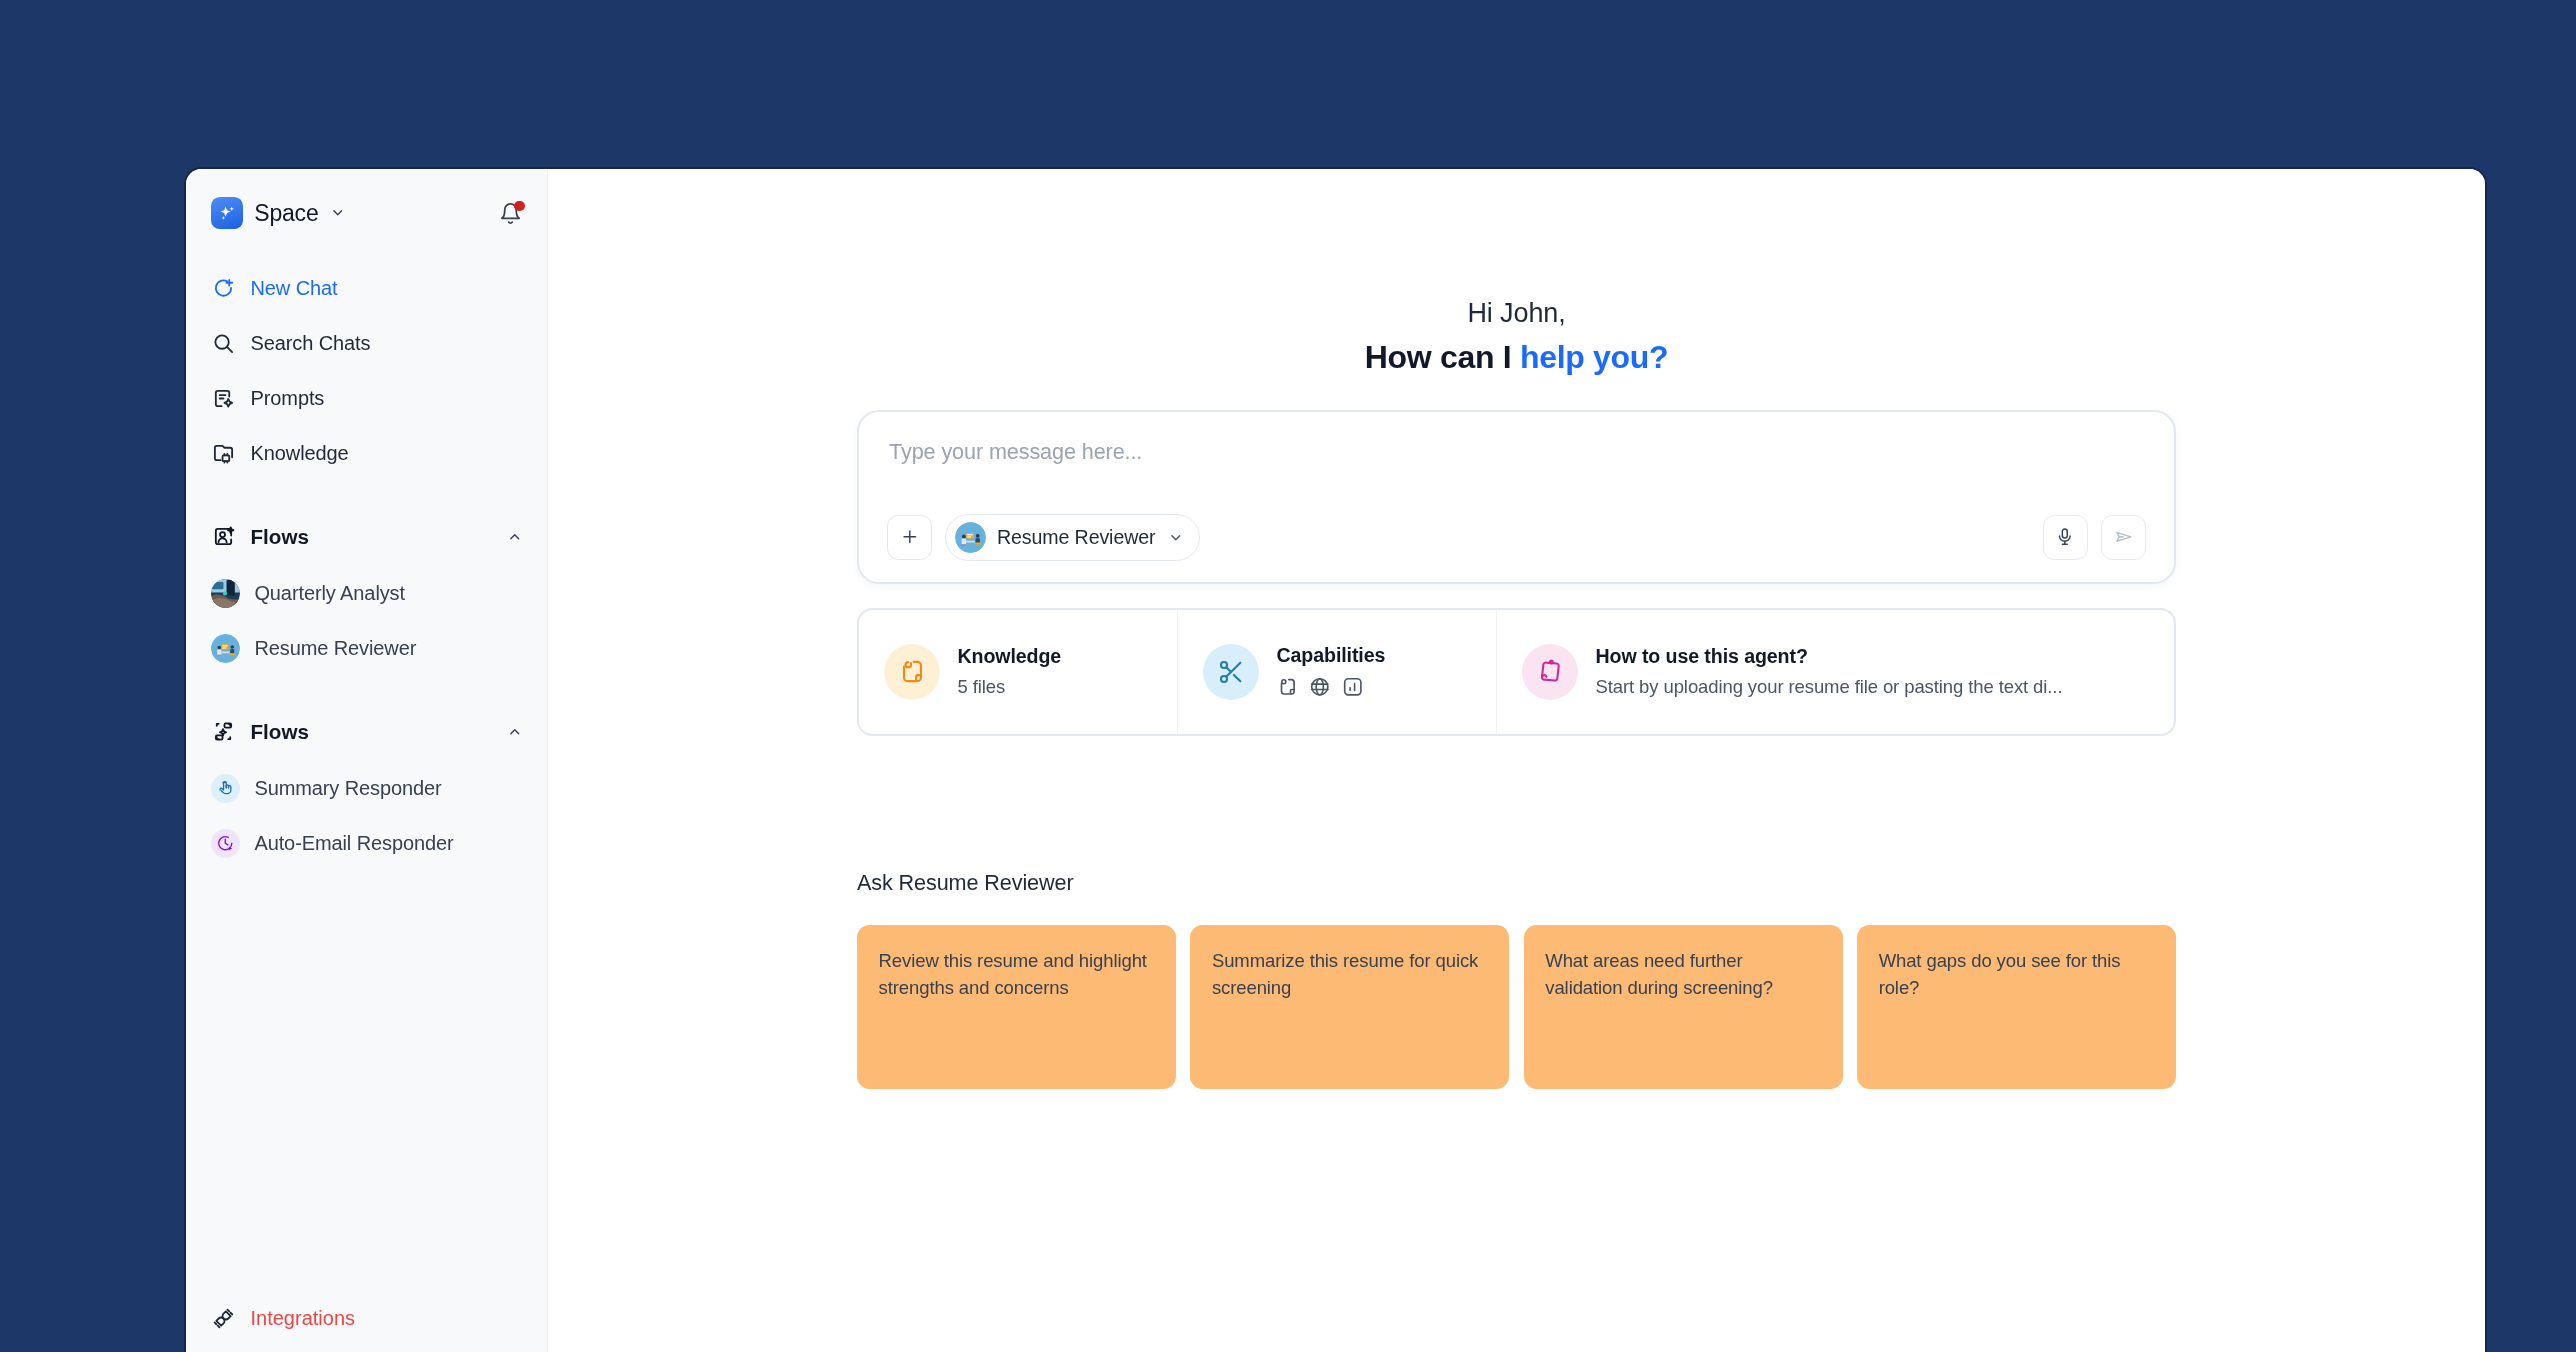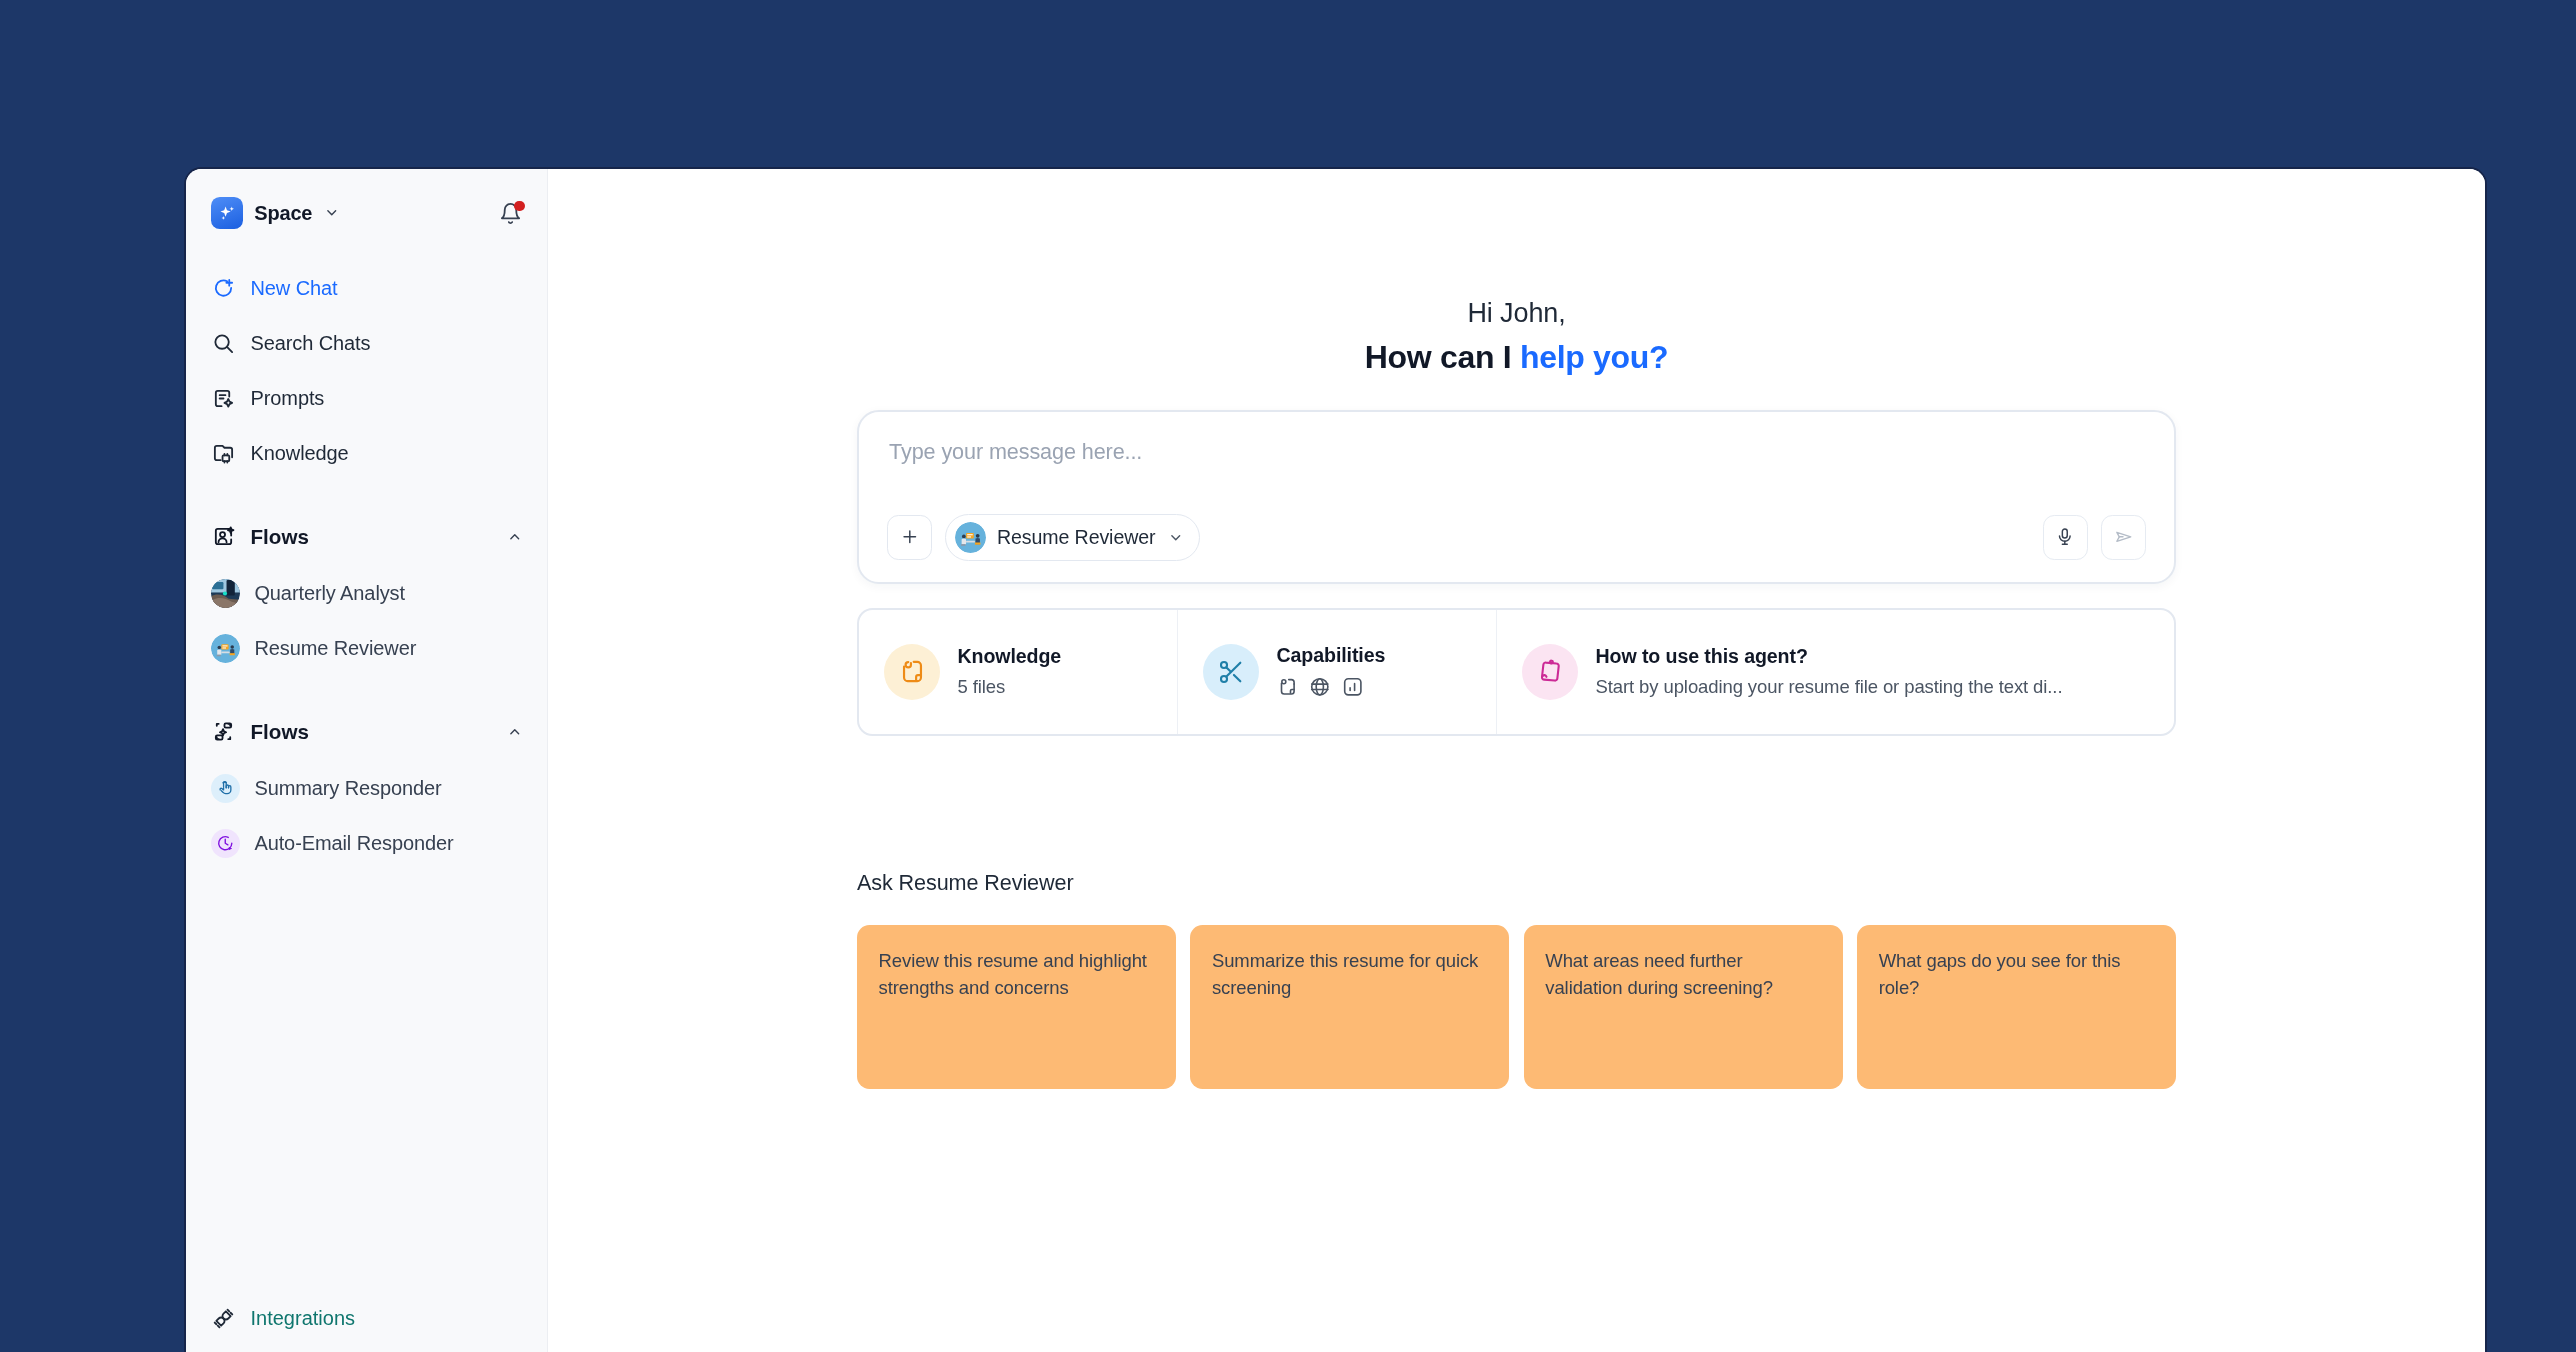--- a/index.html
+++ b/index.html
@@ -40,21 +40,21 @@
     height: 49px;
   }
   .brand-logo {
     width: 32px; height: 32px;
     border-radius: 8.8px;
     background: linear-gradient(160deg, #4f8ef7 0%, #1b5fe0 100%);
     display: flex; align-items: center; justify-content: center;
     flex: 0 0 32px;
   }
   .brand-name {
-    font-size: 20px; font-weight: 700; color: #111827;
+    font-size: 23px; font-weight: 400; color: #111827;
     margin-left: 11.3px; letter-spacing: -0.2px;
   }
   .brand-caret { margin-left: 11.3px; display: flex; align-items: center; }
   .bell-wrap { margin-left: auto; position: relative; display: flex; align-items: center;}
   .bell-dot {
     position: absolute; right: -2.6px; top: -1px;
     width: 10.8px; height: 10.8px; border-radius: 50%;
     background: #d32020;
   }
 
@@ -100,21 +100,21 @@
   }
 
   .sb-footer {
     position: absolute;
     left: 0; right: 0; bottom: 0;
     padding: 0 25px 9.3px 25px;
     display: flex; align-items: center;
     height: 57px;
   }
   .sb-footer .nav-icon { width: 24px; flex: 0 0 24px; display:flex; align-items:center; justify-content:center;}
-  .sb-footer .nav-label { font-size: 20px; color: #0f766e; margin-left: 15.5px; }
+  .sb-footer .nav-label { font-size: 20px; color: #ef4444; margin-left: 15.5px; }
 
   
   .main {
     flex: 1;
     background: #ffffff;
     position: relative;
     display: flex;
     flex-direction: column;
     align-items: center;
     padding-top: 129px;

